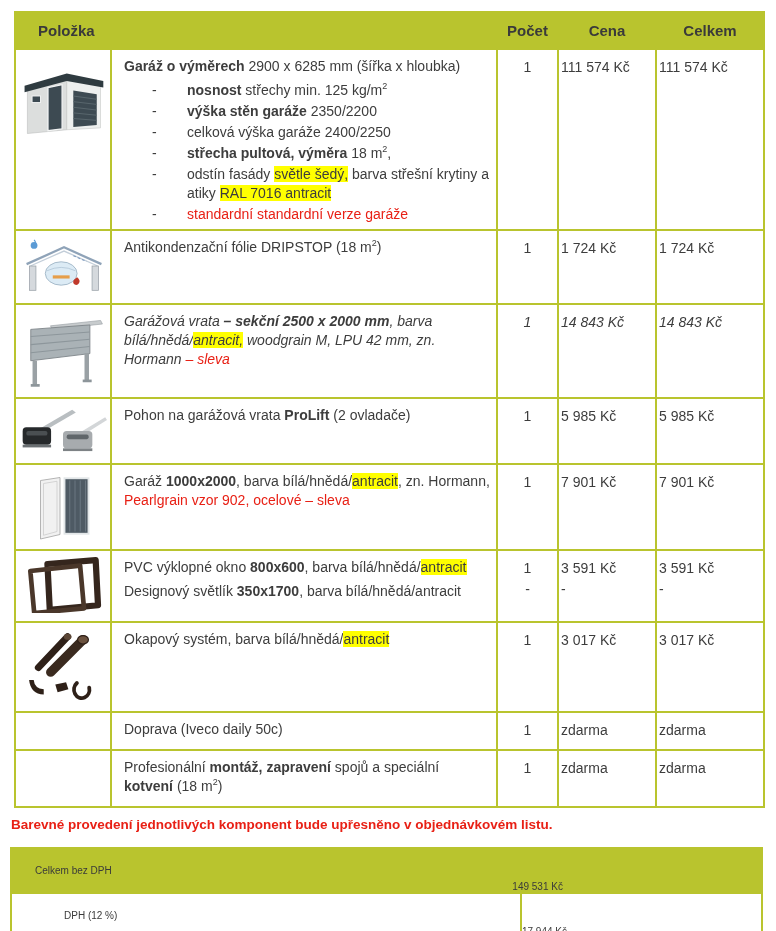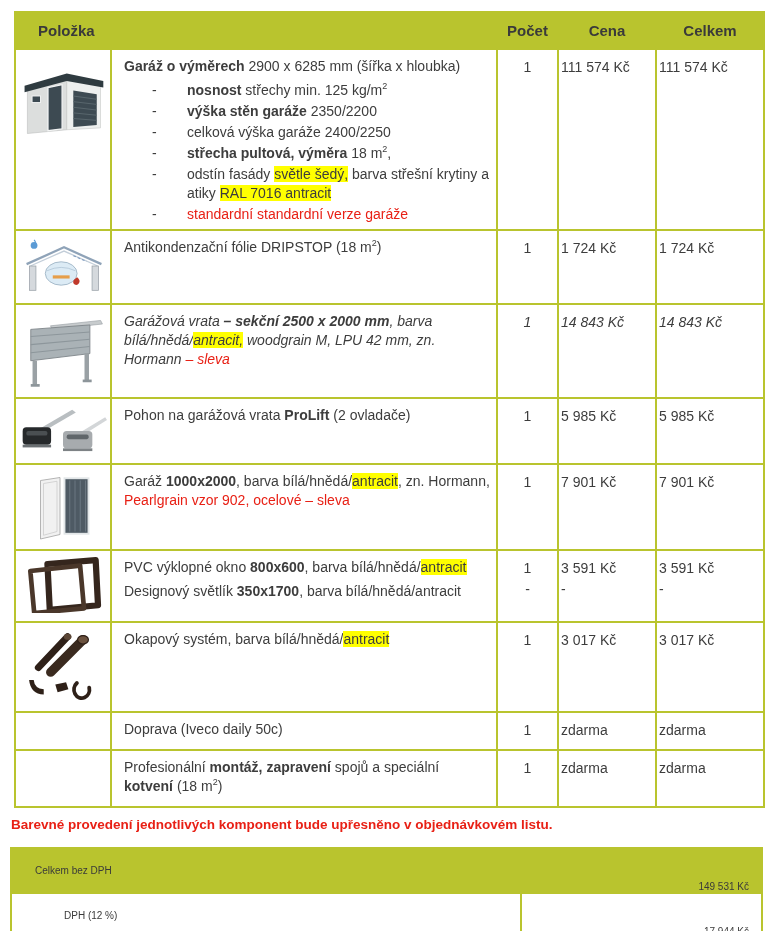--- a/index.html
+++ b/index.html
@@ -55,21 +55,21 @@
     margin:15px 13px 0 10px;width:753px;
     border:2px solid var(--olive);
   }
   .summary-row{display:flex;align-items:center;min-height:33px;font-size:10px;color:#3a3a3a;}
   .summary-row + .summary-row{border-top:2px solid var(--olive);}
   .summary-row.olive{background:var(--olive);}
   .summary-row.white{background:#fff;padding-left:29px;}
   .summary-row.bold .s-label,.summary-row.bold .s-value{font-weight:bold;}
   .s-label{flex:0 0 66.8%;padding-left:23px;}
   .summary-row.white .s-label{border-right:2px solid var(--olive);align-self:stretch;display:flex;align-items:center;}
-  .s-value{flex:1;text-align:right;padding-right:12px;margin-top:32px;}
+  .s-value{flex:1;text-align:left;padding-right:12px;margin-top:32px;}
 </style>
 </head>
 <body>
 
 <div class="page">
 
   <table class="items">
     <colgroup>
       <col style="width:96px">
         <col style="width:386px">

